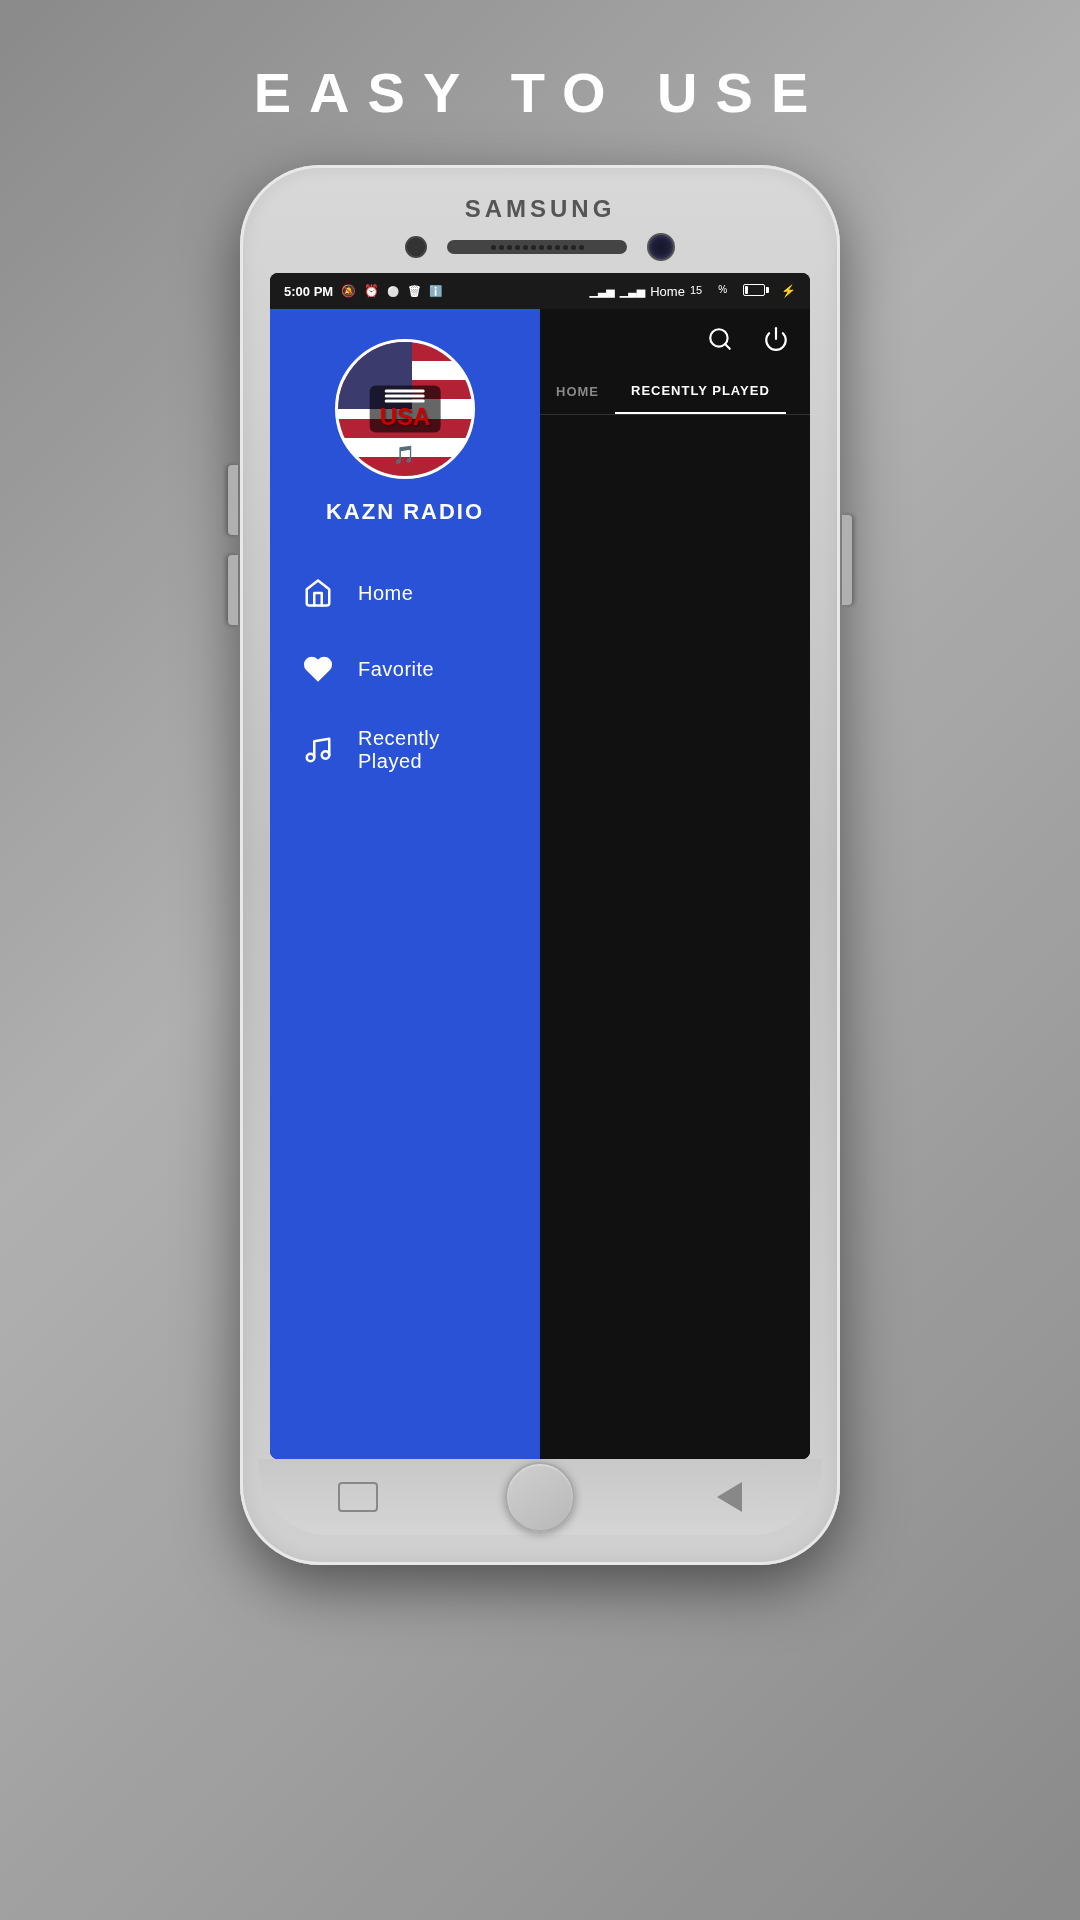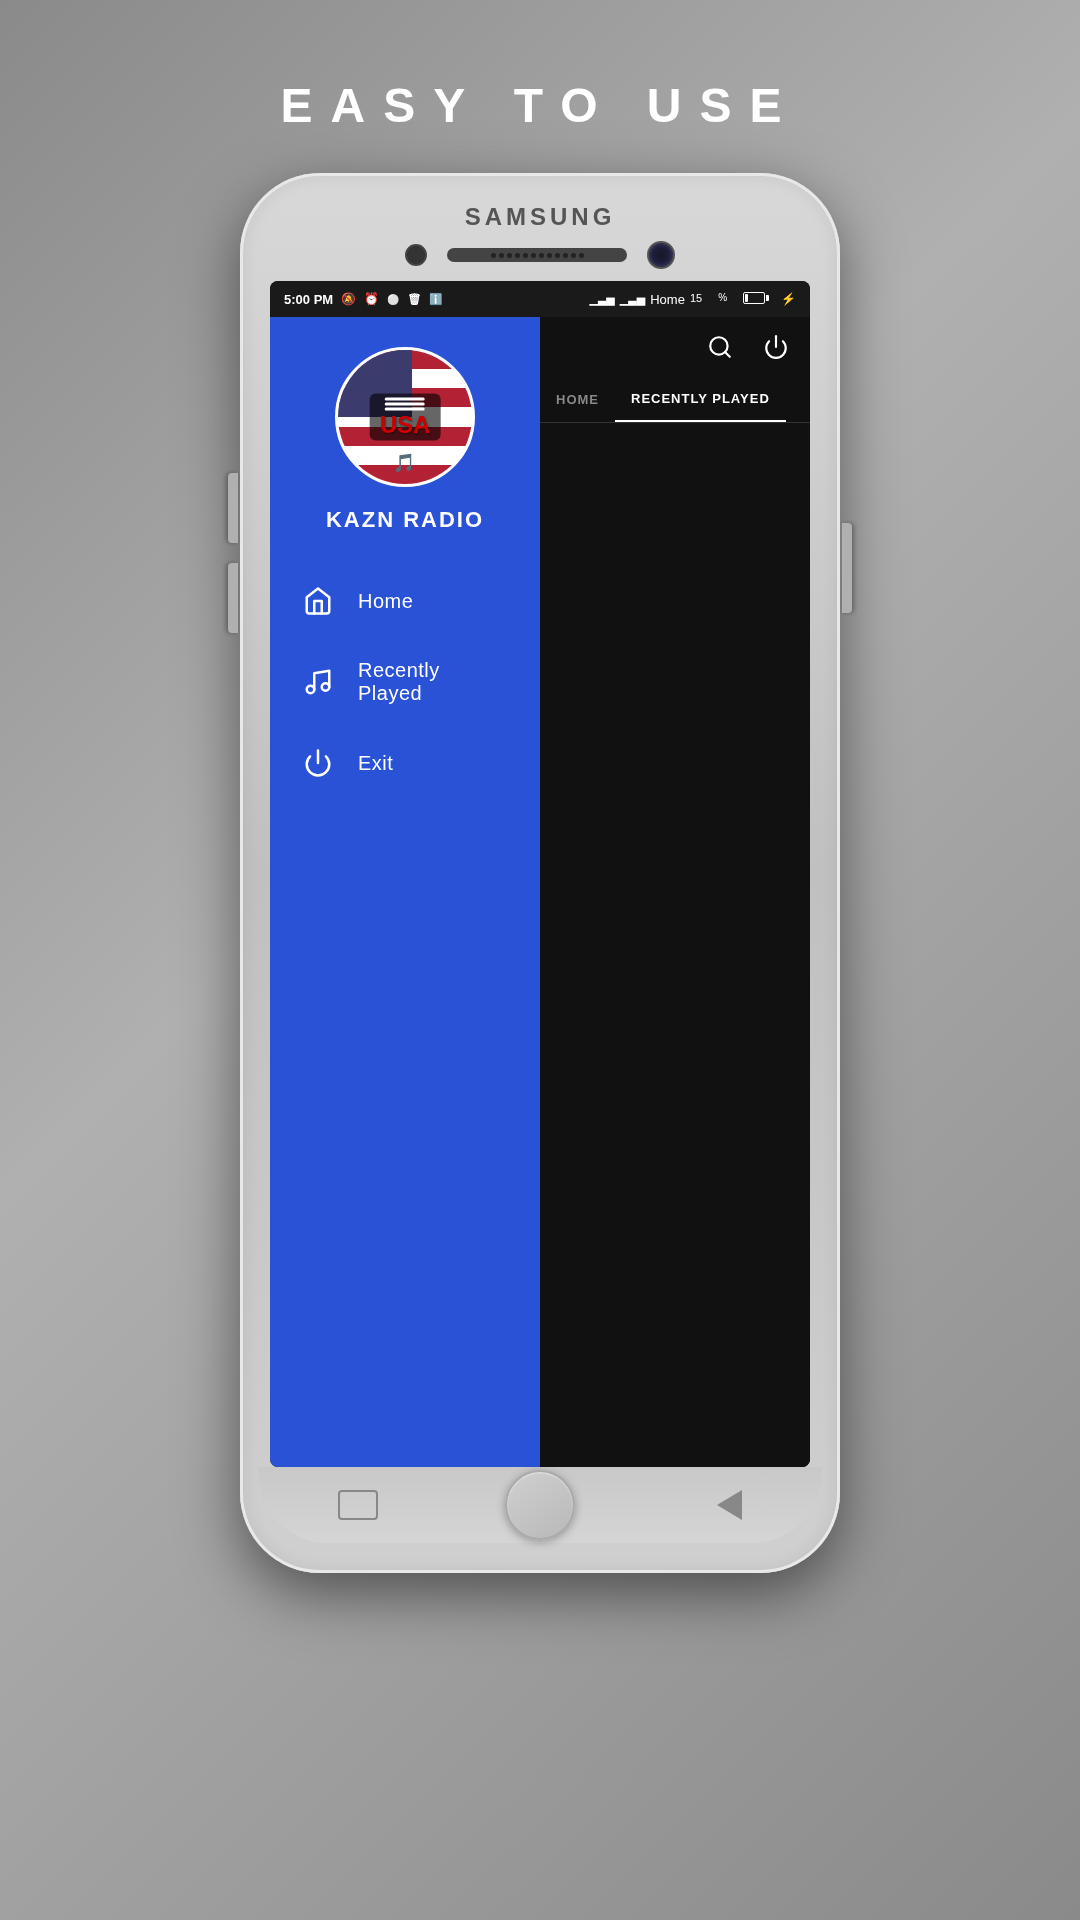--- a/index.html
+++ b/index.html
@@ -10,25 +10,25 @@
       background: linear-gradient(135deg, #8a8a8a 0%, #b0b0b0 40%, #8a8a8a 100%);
       display: flex;
       flex-direction: column;
       align-items: center;
       font-family: Arial, sans-serif;
       overflow: hidden;
     }
 
     .easy-to-use-title {
       color: white;
-      font-size: 48px;
+      font-size: 56px;
       font-weight: 900;
       letter-spacing: 18px;
       text-transform: uppercase;
-      margin-top: 78px;
+      margin-top: 60px;
       margin-bottom: 40px;
     }
 
     
     .phone-shell {
       width: 600px;
       height: 1400px;
       background: linear-gradient(180deg, #d8d8d8 0%, #c0c0c0 50%, #d0d0d0 100%);
       border-radius: 80px;
       padding: 30px 18px 30px 18px;
@@ -540,42 +540,41 @@
           <div class="nav-item">
             <div class="nav-icon">
               <svg class="icon-svg" viewBox="0 0 24 24" fill="none" stroke="white" stroke-width="2" stroke-linecap="round" stroke-linejoin="round">
                 <path d="M3 9l9-7 9 7v11a2 2 0 0 1-2 2H5a2 2 0 0 1-2-2z"></path>
                 <polyline points="9 22 9 12 15 12 15 22"></polyline>
               </svg>
             </div>
             <span class="nav-label">Home</span>
           </div>
 
+          <div class="nav-item">
+            <div class="nav-icon">
+              <svg class="icon-svg" viewBox="0 0 24 24" fill="white" stroke="white" stroke-width="1.5">
+                <path d="M20.84 4.61a5.5 5.5 0 0 0-7.78 0L12 5.67l-1.06-1.06a5.5 5.5 0 0 0-7.78 7.78l1.06 1.06L12 21.23l7.78-7.78 1.06-1.06a5.5 5.5 0 0 0 0-7.78z"></path>
+              </svg>
+            </div>
+            <span class="nav-label">Favorite</span>
+          </div>
 
           <div class="nav-item">
             <div class="nav-icon">
               <svg class="icon-svg" viewBox="0 0 24 24" fill="none" stroke="white" stroke-width="2" stroke-linecap="round" stroke-linejoin="round">
                 <path d="M9 18V5l12-2v13"></path>
                 <circle cx="6" cy="18" r="3"></circle>
                 <circle cx="18" cy="16" r="3"></circle>
               </svg>
             </div>
             <span class="nav-label">Recently Played</span>
           </div>
 
 
-          <div class="nav-item">
-            <div class="nav-icon">
-              <svg class="icon-svg" viewBox="0 0 24 24" fill="none" stroke="white" stroke-width="2" stroke-linecap="round" stroke-linejoin="round">
-                <path d="M18.36 6.64a9 9 0 1 1-12.73 0"></path>
-                <line x1="12" y1="2" x2="12" y2="12"></line>
-              </svg>
-            </div>
-            <span class="nav-label">Exit</span>
-          </div>
 
         </nav>
       </div>
 
       <div class="right-panel">
 
         <div class="top-toolbar">
           <div class="toolbar-icon">
             <svg width="26" height="26" viewBox="0 0 24 24" fill="none" stroke="white" stroke-width="2" stroke-linecap="round" stroke-linejoin="round">
               <circle cx="11" cy="11" r="8"></circle>

